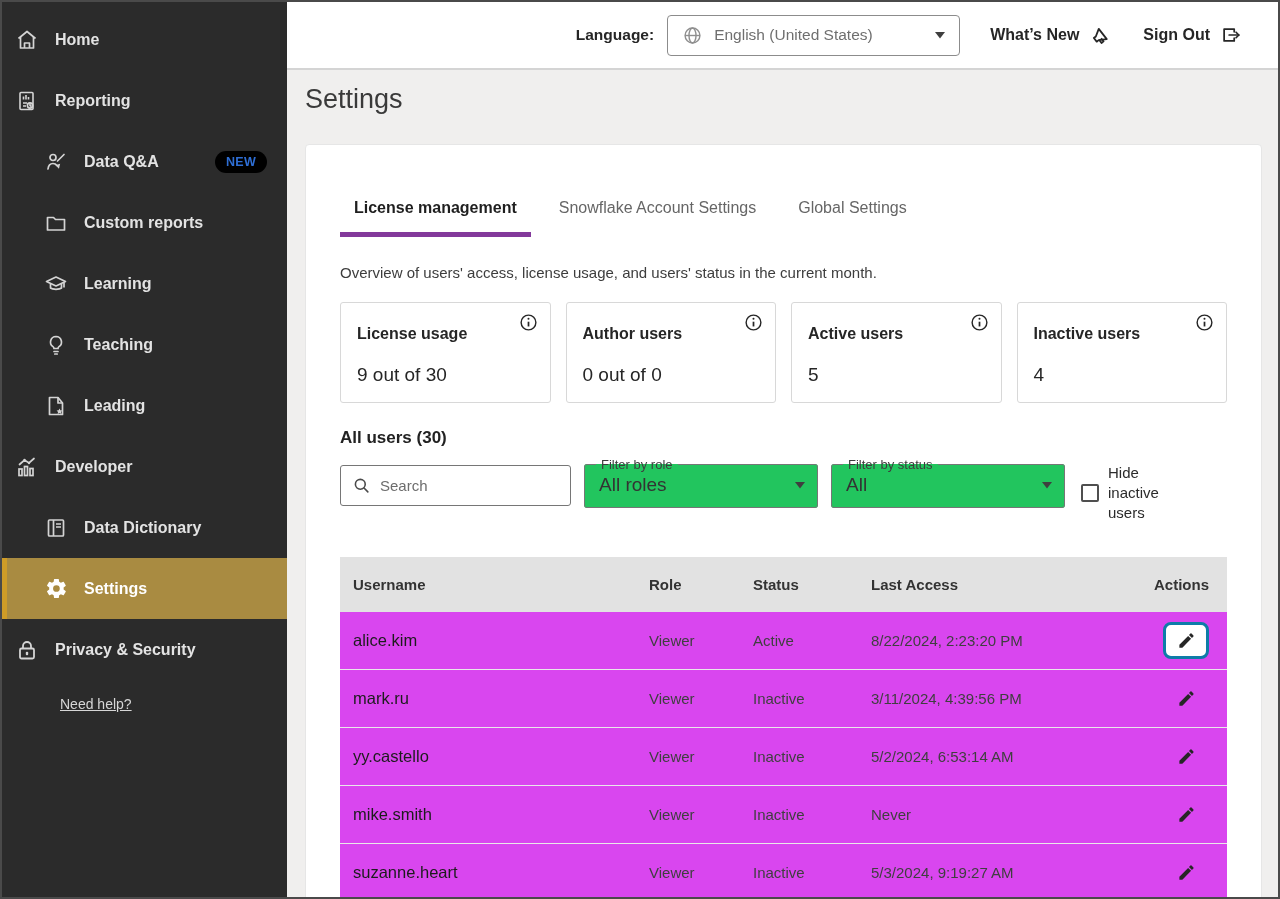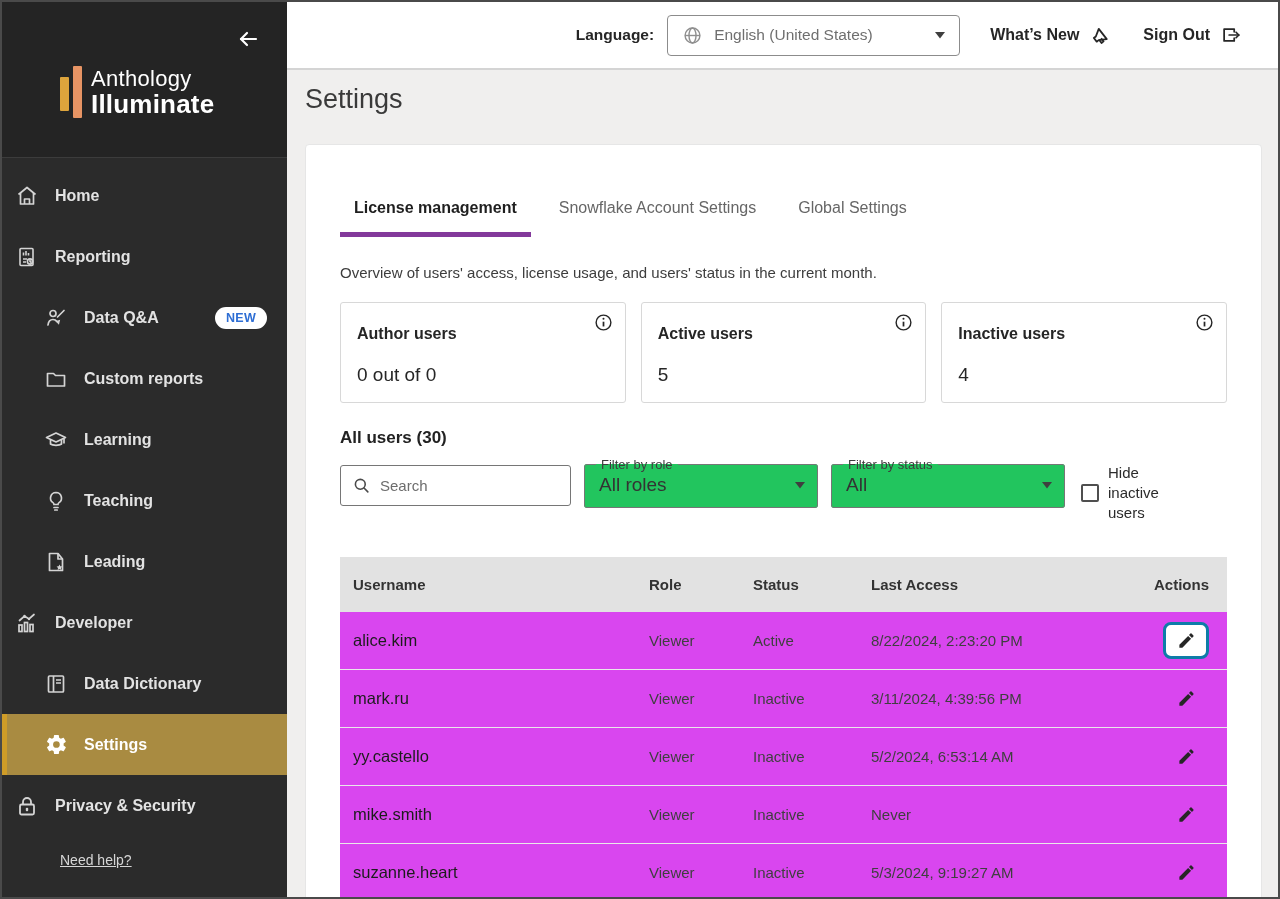--- a/index.html
+++ b/index.html
@@ -20,21 +20,21 @@
   .logo-text { color:#fff; line-height:1.04; }
   .logo-line1 { font-size:22px; font-weight:400; letter-spacing:.3px; }
   .logo-line2 { font-size:26px; font-weight:700; letter-spacing:.2px; }
   .nav { padding-top:7px; display:flex; flex-direction:column; }
   .nav-item { display:flex; align-items:center; gap:15px; height:61px; padding-left:12px;
               color:#e3e3e3; font-size:16px; font-weight:600; cursor:pointer; }
   .nav-item.sub { padding-left:41px; }
   .nav-item .icn { width:26px; height:26px; flex:none; display:flex; align-items:center; justify-content:center; color:#d4d4d4; }
   .nav-item.active { background:#a98b41; border-left:5px solid #cf9c27; padding-left:36px; color:#fff; }
   .nav-item.active .icn { color:#fff; }
-  .new-badge { margin-left:auto; margin-right:20px; background:#ffffff; color:#2e6ed4; font-size:12.5px; font-weight:700; padding:4px 11px; border-radius:999px; letter-spacing:.3px; }
+  .new-badge { margin-left:auto; margin-right:20px; background:#000000; color:#2e6ed4; font-size:12.5px; font-weight:700; padding:4px 11px; border-radius:999px; letter-spacing:.3px; }
   .need-help { margin:16px 0 18px 58px; font-size:14px; color:#d6d6d6; text-decoration:underline; cursor:pointer; display:inline-block; width:max-content; }
   
   .main { flex:1; display:flex; flex-direction:column; min-width:0; }
   .topbar { height:68px; flex:none; background:#fff; border-bottom:2px solid #d4d4d4;
             display:flex; align-items:center; justify-content:flex-end; gap:30px; padding-right:36px; }
   .lang-group { display:flex; align-items:center; gap:13px; }
   .lang-label { font-weight:700; font-size:15.5px; color:#262626; }
   .lang-select { width:293px; height:41px; border:1px solid #8c8c8c; border-radius:4px; background:#fff;
                  display:flex; align-items:center; padding:0 14px; gap:11px; cursor:pointer; }
   .lang-value { color:#6f6f6f; font-size:15.5px; flex:1; white-space:nowrap; overflow:hidden; }
@@ -80,40 +80,20 @@
   .edit-btn { width:46px; height:37px; display:flex; align-items:center; justify-content:center; background:transparent; border:3px solid transparent; border-radius:8px; cursor:pointer; }
   .edit-btn.focused { border-color:#0e7ca8; background:#fff; }
   svg { display:block; }
 </style>
 </head>
 <body>
 
 <div class="screen">
 
   <aside class="sidebar">
-    <div class="sidebar-header">
-      <button class="collapse-btn">
-        <span>
-          <svg width="24" height="24" viewBox="0 0 24 24" fill="none" stroke="currentColor" stroke-width="2.2" stroke-linecap="round" stroke-linejoin="round">
-              <path d="M20 12H5"></path>
-              <path d="M11 6l-6 6 6 6"></path>
-            </svg>
-        </span>
-      </button>
-      <div class="logo">
-        <span class="logo-bars">
-            <span class="bar-gold"></span>
-            <span class="bar-orange"></span>
-          </span>
-        <span class="logo-text">
-          <div class="logo-line1">Anthology</div>
-          <div class="logo-line2">Illuminate</div>
-        </span>
-      </div>
-    </div>
 
     <nav class="nav">
       <div class="nav-item">
         <span class="icn">
           <svg width="24" height="24" viewBox="0 0 24 24" fill="none" stroke="currentColor" stroke-width="1.7" stroke-linejoin="round">
               <path d="M3.5 10.5L12 3.5l8.5 7"></path>
               <path d="M5.5 9v11h13V9"></path>
               <path d="M9.5 20v-5h5v5"></path>
             </svg>
         </span>
@@ -284,20 +264,31 @@
 
         <div class="stats">
           <div class="stat">
             <button class="info-btn">
               <svg width="19" height="19" viewBox="0 0 24 24" fill="none" stroke="currentColor" stroke-width="1.8">
                   <circle cx="12" cy="12" r="9.3"></circle>
                   <path d="M12 11v6" stroke-width="2.2"></path>
                   <circle cx="12" cy="7.3" r="1.3" fill="currentColor" stroke="none"></circle>
                 </svg>
             </button>
+            <div class="stat-label">License usage</div>
+            <div class="stat-value">9 out of 30</div>
+          </div>
+          <div class="stat">
+            <button class="info-btn">
+              <svg width="19" height="19" viewBox="0 0 24 24" fill="none" stroke="currentColor" stroke-width="1.8">
+                  <circle cx="12" cy="12" r="9.3"></circle>
+                  <path d="M12 11v6" stroke-width="2.2"></path>
+                  <circle cx="12" cy="7.3" r="1.3" fill="currentColor" stroke="none"></circle>
+                </svg>
+            </button>
             <div class="stat-label">Author users</div>
             <div class="stat-value">0 out of 0</div>
           </div>
           <div class="stat">
             <button class="info-btn">
               <svg width="19" height="19" viewBox="0 0 24 24" fill="none" stroke="currentColor" stroke-width="1.8">
                   <circle cx="12" cy="12" r="9.3"></circle>
                   <path d="M12 11v6" stroke-width="2.2"></path>
                   <circle cx="12" cy="7.3" r="1.3" fill="currentColor" stroke="none"></circle>
                 </svg>

